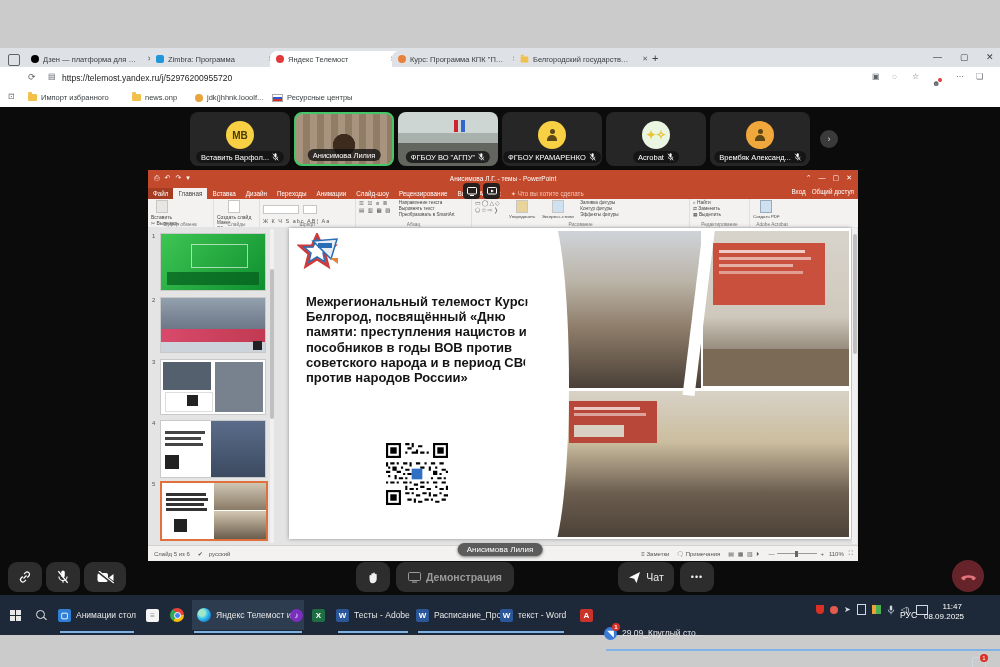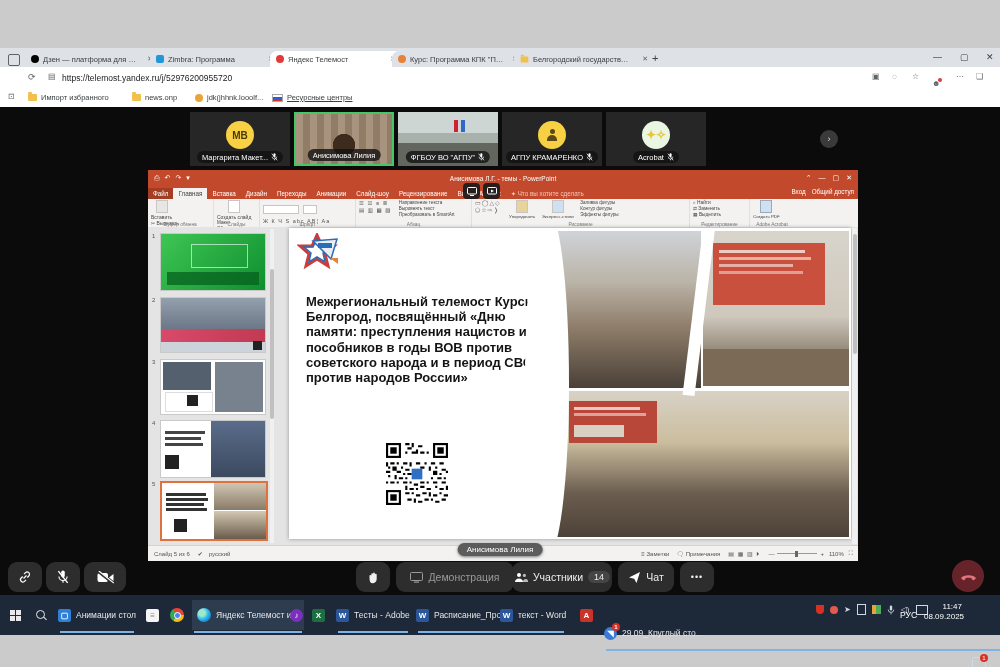--- a/index.html
+++ b/index.html
@@ -14,21 +14,21 @@
   .fava{width:8px;height:8px;border-radius:50%;flex:0 0 auto;}
   .addrbar{left:0;top:67px;width:1000px;height:21px;background:#ffffff;}
   .bkbar{left:0;top:88px;width:1000px;height:19px;background:#ffffff;border-bottom:1px solid #e4e4e4;}
   .bk{position:absolute;top:91px;height:13px;display:flex;align-items:center;gap:4px;font-size:7.5px;color:#3c4043;white-space:nowrap;}
   .folder{width:9px;height:7px;background:#f2c14b;border-radius:1px;position:relative;}
   .folder::before{content:"";position:absolute;top:-2px;left:0;width:4px;height:2px;background:#f2c14b;border-radius:1px 1px 0 0;}
   .chromeicon{color:#5f6368;font-size:9px;}
   .wctl{position:absolute;top:52px;font-size:9px;color:#3c4043;}
   
   .dark{left:0;top:107px;width:1000px;height:488px;background:#0b0b0b;}
-  .tile{position:absolute;top:112px;width:100px;height:54px;border-radius:0;background:#262626;overflow:hidden;}
+  .tile{position:absolute;top:112px;width:100px;height:54px;border-radius:8px;background:#262626;overflow:hidden;}
   .tile.vid2{background:radial-gradient(circle at 50% 62%,#3d2c1e 0 19%,rgba(0,0,0,0) 20%),repeating-linear-gradient(90deg,#a8937e 0 7px,#917c66 7px 14px);border:2px solid #44c767;width:96px;height:50px;}
   .tile.vid3{background:linear-gradient(180deg,#cdd6d2 0 38%,#a8b1ac 38% 58%,#62665f 58% 100%);}
   .tile .cflag{position:absolute;top:8px;width:4px;height:12px;}
   .avat{position:absolute;left:50%;top:9px;transform:translateX(-50%);width:28px;height:28px;border-radius:50%;display:flex;align-items:center;justify-content:center;font-weight:bold;font-size:10px;color:#4a3a05;}
   .pill{position:absolute;bottom:3px;left:50%;transform:translateX(-50%);display:flex;align-items:center;gap:3px;background:rgba(18,18,18,.8);color:#fff;font-size:7.5px;padding:1.5px 5px;border-radius:7px;white-space:nowrap;max-width:92px;}
   .pill .lbl{overflow:hidden;text-overflow:ellipsis;}
   .pg{position:relative;width:12px;height:12px;}
   .pg::before{content:"";position:absolute;left:3.5px;top:0;width:5px;height:5px;border-radius:50%;background:#5c4716;}
   .pg::after{content:"";position:absolute;left:1px;top:6px;width:10px;height:6px;border-radius:5px 5px 0 0;background:#5c4716;}
   .nextbtn{position:absolute;left:820px;top:130px;width:18px;height:18px;border-radius:50%;background:#3a3a3a;color:#ddd;font-size:9px;display:flex;align-items:center;justify-content:center;}
@@ -147,35 +147,35 @@
       <span>Импорт избранного</span>
     </div>
   <div class="bk" style="left:132px;">
       <span class="folder"></span>
       <span>news.onp</span>
     </div>
   <div class="bk" style="left:195px;">
       <span style="width:8px;height:8px;border-radius:50%;background:#e8a33a;"></span>
       <span>jdk(jhhnk.looolf...</span>
     </div>
-  <div class="bk" style="left:272px;text-decoration:underline;">
+  <div class="bk" style="left:272px;">
       <span style="width:9px;height:6px;background:linear-gradient(180deg,#fff 0 33%,#2a5bd7 33% 66%,#d93025 66%);border:0.5px solid #aaa;"></span>
       <span>Ресурсные центры</span>
     </div>
 
   
   <div class="abs dark"></div>
 
   
   <div class="tile" style="left:190px;">
     <div class="avat" style="background:#f7d143;">
         <span>MB</span>
       </div>
     <div class="pill">
-        <span class="lbl">Маргарита Макет...</span>
+        <span class="lbl">Вставить Варфол...</span>
         <svg width="7" height="8" viewBox="0 0 10 12">
           <rect x="3.5" y="0.5" width="3" height="6" rx="1.5" fill="#fff"></rect>
           <path d="M1.5 5.5a3.5 3.5 0 0 0 7 0" stroke="#fff" fill="none"></path>
           <line x1="5" y1="9" x2="5" y2="11" stroke="#fff"></line>
           <line x1="1" y1="1" x2="9" y2="11" stroke="#fff" stroke-width="1.2"></line>
         </svg>
       </div>
   </div>
   <div class="tile vid2" style="left:294px;">
     <div class="pill">
@@ -193,35 +193,49 @@
           <line x1="5" y1="9" x2="5" y2="11" stroke="#fff"></line>
           <line x1="1" y1="1" x2="9" y2="11" stroke="#fff" stroke-width="1.2"></line>
         </svg>
       </div>
   </div>
   <div class="tile" style="left:502px;">
     <div class="avat" style="background:#f7d143;">
         <span class="pg"></span>
       </div>
     <div class="pill">
-        <span class="lbl">АГПУ КРАМАРЕНКО</span>
+        <span class="lbl">ФГБОУ КРАМАРЕНКО</span>
         <svg width="7" height="8" viewBox="0 0 10 12">
           <rect x="3.5" y="0.5" width="3" height="6" rx="1.5" fill="#fff"></rect>
           <path d="M1.5 5.5a3.5 3.5 0 0 0 7 0" stroke="#fff" fill="none"></path>
           <line x1="5" y1="9" x2="5" y2="11" stroke="#fff"></line>
           <line x1="1" y1="1" x2="9" y2="11" stroke="#fff" stroke-width="1.2"></line>
         </svg>
       </div>
   </div>
   <div class="tile" style="left:606px;">
     <div class="avat" style="background:#eaf6e2;color:#e8c53a;font-size:12px;">
         <span>✦✧</span>
       </div>
     <div class="pill">
         <span class="lbl">Acrobat</span>
+        <svg width="7" height="8" viewBox="0 0 10 12">
+          <rect x="3.5" y="0.5" width="3" height="6" rx="1.5" fill="#fff"></rect>
+          <path d="M1.5 5.5a3.5 3.5 0 0 0 7 0" stroke="#fff" fill="none"></path>
+          <line x1="5" y1="9" x2="5" y2="11" stroke="#fff"></line>
+          <line x1="1" y1="1" x2="9" y2="11" stroke="#fff" stroke-width="1.2"></line>
+        </svg>
+      </div>
+  </div>
+  <div class="tile" style="left:710px;">
+    <div class="avat" style="background:#f0a73c;">
+        <span class="pg"></span>
+      </div>
+    <div class="pill">
+        <span class="lbl">Врембяк Александ...</span>
         <svg width="7" height="8" viewBox="0 0 10 12">
           <rect x="3.5" y="0.5" width="3" height="6" rx="1.5" fill="#fff"></rect>
           <path d="M1.5 5.5a3.5 3.5 0 0 0 7 0" stroke="#fff" fill="none"></path>
           <line x1="5" y1="9" x2="5" y2="11" stroke="#fff"></line>
           <line x1="1" y1="1" x2="9" y2="11" stroke="#fff" stroke-width="1.2"></line>
         </svg>
       </div>
   </div>
   <div class="nextbtn">
       <span>›</span>
@@ -488,36 +502,26 @@
         <path d="M12 6.5l4.5-3.5v7z" fill="#fff"></path>
         <line x1="1" y1="0.5" x2="16" y2="12.5" stroke="#2d2d2d" stroke-width="2.4"></line>
         <line x1="1.8" y1="0" x2="16.8" y2="12" stroke="#fff" stroke-width="1.2"></line>
       </svg>
   </div>
   <div class="tmbtn" style="left:356px;width:34px;">
     <svg width="13" height="14" viewBox="0 0 13 14">
         <path d="M2.5 8V5.8c0-.5.4-.9.9-.9s.9.4.9.9V4.2c0-.5.4-.9.9-.9s.9.4.9.9V3.4c0-.5.4-.9.9-.9s.9.4.9.9v1.2c0-.5.4-.9.9-.9s.9.4.9.9V9c0 2.6-1.8 4.3-4.1 4.3S2.5 11.6 2.5 8z" fill="#f0f0f0"></path>
       </svg>
   </div>
-  <div class="tmbtn" style="left:396px;width:118px;color:#9a9a9a;">
+  <div class="tmbtn" style="left:396px;width:118px;color:#9a9a9a;font-weight:bold;">
     <svg width="13" height="11" viewBox="0 0 13 11">
         <rect x="0.5" y="0.5" width="12" height="8" rx="1" fill="none" stroke="#9a9a9a"></rect>
         <rect x="4" y="9.5" width="5" height="1.2" fill="#9a9a9a"></rect>
       </svg>
     <span>Демонстрация</span>
-  </div>
-  <div class="tmbtn" style="left:512px;width:100px;">
-    <svg width="14" height="11" viewBox="0 0 14 11">
-        <circle cx="5" cy="3" r="2" fill="#fff"></circle>
-        <path d="M1 10c0-2.2 1.8-3.5 4-3.5S9 7.8 9 10z" fill="#fff"></path>
-        <circle cx="10.4" cy="3.4" r="1.6" fill="#bbb"></circle>
-        <path d="M8.8 10c.2-1.8 1.4-3 3-3 1.2 0 2.2.9 2.4 3z" fill="#bbb"></path>
-      </svg>
-    <span>Участники</span>
-    <span class="cnt">14</span>
   </div>
   <div class="tmbtn" style="left:618px;width:56px;">
     <svg width="13" height="13" viewBox="0 0 13 13">
         <path d="M1 6.5L12 1 8.5 12 6.2 7.8z" fill="#fff"></path>
       </svg>
     <span>Чат</span>
   </div>
   <div class="tmbtn" style="left:680px;width:34px;letter-spacing:1px;font-size:9px;">
       <span>•••</span>
     </div>

